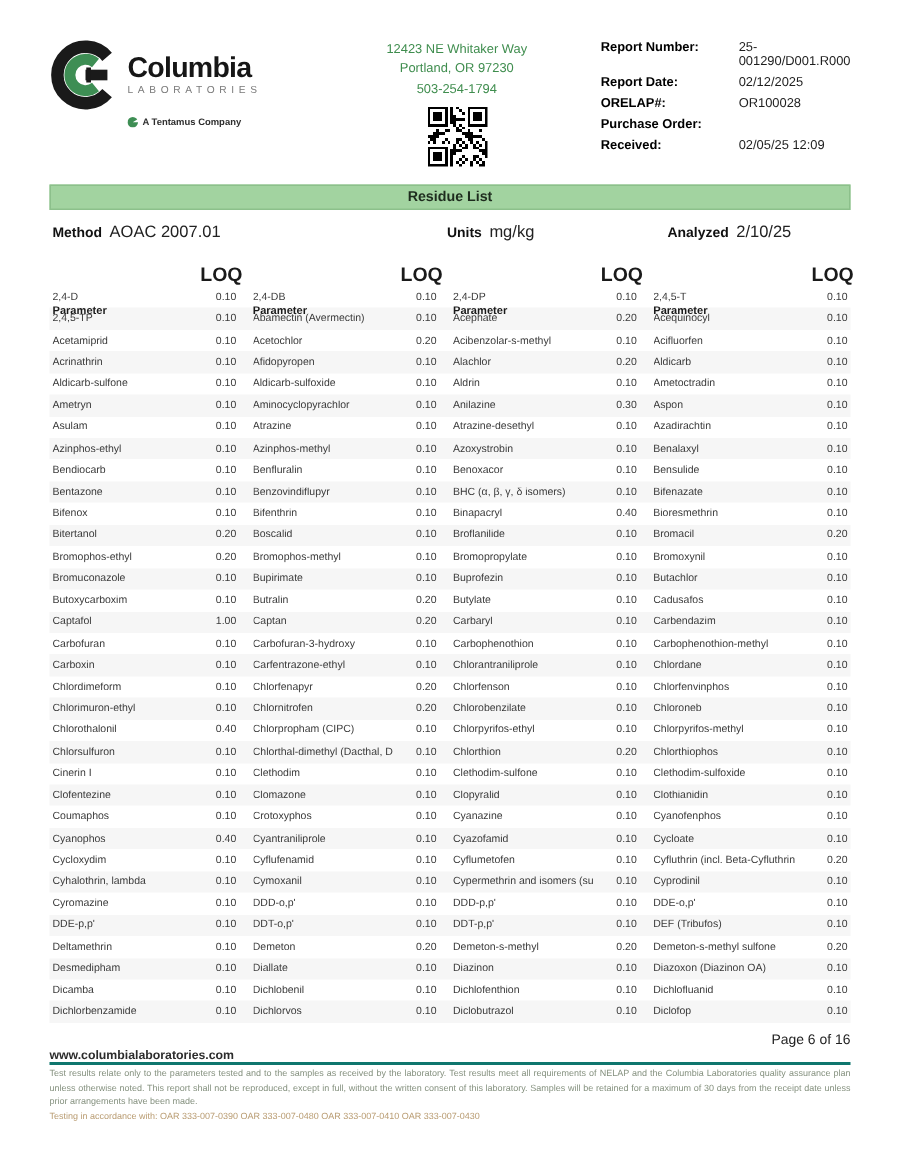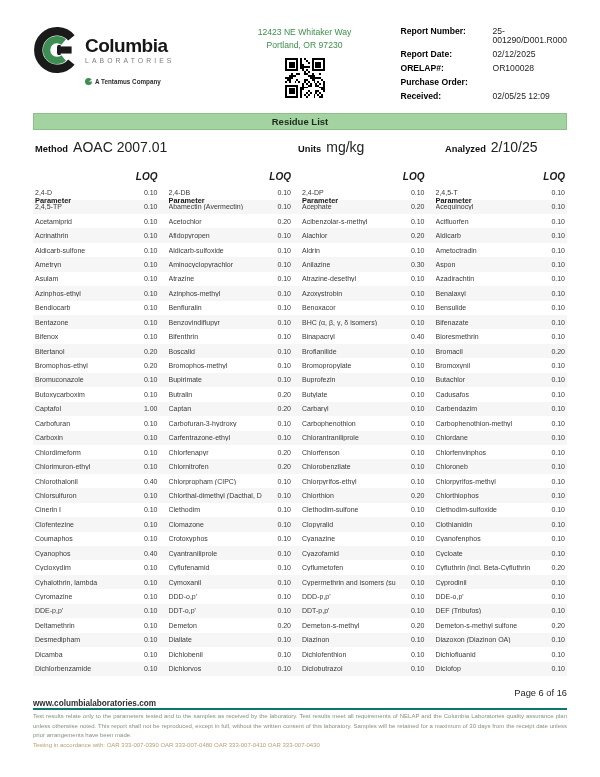--- a/index.html
+++ b/index.html
@@ -32,31 +32,31 @@
   
   .banner { margin:7px 33px 0; height:17px; background:#a2d3a0; border:1px solid #8cc08b;
             text-align:center; font-size:9.5px; font-weight:bold; color:#1d2b1d; line-height:15px; }
 
   
   .meta-row { display:flex; margin:9px 35px 0; align-items:baseline; }
   .meta-seg { display:flex; align-items:baseline; }
   .seg-method { width:263px; }
   .seg-units  { width:147px; }
   .meta-label { font-size:9.3px; font-weight:bold; color:#111; margin-right:5px; }
-  .meta-value { font-size:14px; color:#222; }
+  .meta-value { font-size:11px; color:#222; }
 
   
   .residue-table { margin:13px 33px 0; }
   .t-head { display:flex; height:17px; align-items:center; }
   .t-row  { display:flex; height:14.45px; align-items:center; }
   .t-row:nth-child(even) { background:#f6f6f6; }
   .t-group { width:25%; display:flex; align-items:center; padding:0 9px 0 2px; }
   .t-group:last-child { padding-right:2px; }
   .h-param { flex:1; font-size:7.4px; font-weight:bold; color:#1a1a1a;margin-top:48px; }
-  .h-loq   { width:24px; text-align:right; font-size:10px; font-weight:bold; color:#1a1a1a;font-style:italic; }
+  .h-loq   { width:24px; text-align:right; font-size:13px; font-weight:bold; color:#1a1a1a; }
   .c-param { flex:1; font-size:7px; color:#3a3a3a; white-space:nowrap; overflow:hidden; }
   .c-loq   { width:24px; text-align:right; font-size:7px; color:#3a3a3a; }
 
   
   .footer { position:absolute; left:33px; right:33px; top:688px; }
   .footer-line { position:relative; height:22px; border-bottom:2px solid #0f766e; }
   .page-num { position:absolute; right:0; top:0; font-size:9.3px; color:#1e1e1e; }
   .website  { position:absolute; left:0; right:0; bottom:0; 
               font-size:8.2px; font-weight:bold; color:#2c2c2c; }
   .disclaimer { margin-top:2px; font-size:6px; line-height:1.6; color:#85917f; text-align:justify; }
@@ -88,20 +88,21 @@
           <circle cx="5" cy="5" r="5" fill="#3e8e54"></circle>
           <path d="M5 5 L10 2 L10 5 Z" fill="#ffffff"></path>
         </svg>
         <span class="tentamus-label">A Tentamus Company</span>
       </div>
     </div>
 
     <div class="center-block">
       <div class="addr-line">12423 NE Whitaker Way</div>
       <div class="addr-line">Portland, OR 97230</div>
+      <div class="addr-line">503-254-1794</div>
       <div class="qr-wrap">
         <svg id="qr-svg" viewBox="0 0 21 21" shape-rendering="crispEdges">
           <rect width="21" height="21" fill="#ffffff"></rect>
           <g fill="#000000">
             <rect x="0" y="0" width="7" height="7"></rect>
               <rect x="14" y="0" width="7" height="7"></rect>
               <rect x="0" y="14" width="7" height="7"></rect>
           </g>
           <g fill="#ffffff">
             <rect x="1" y="1" width="5" height="5"></rect>

